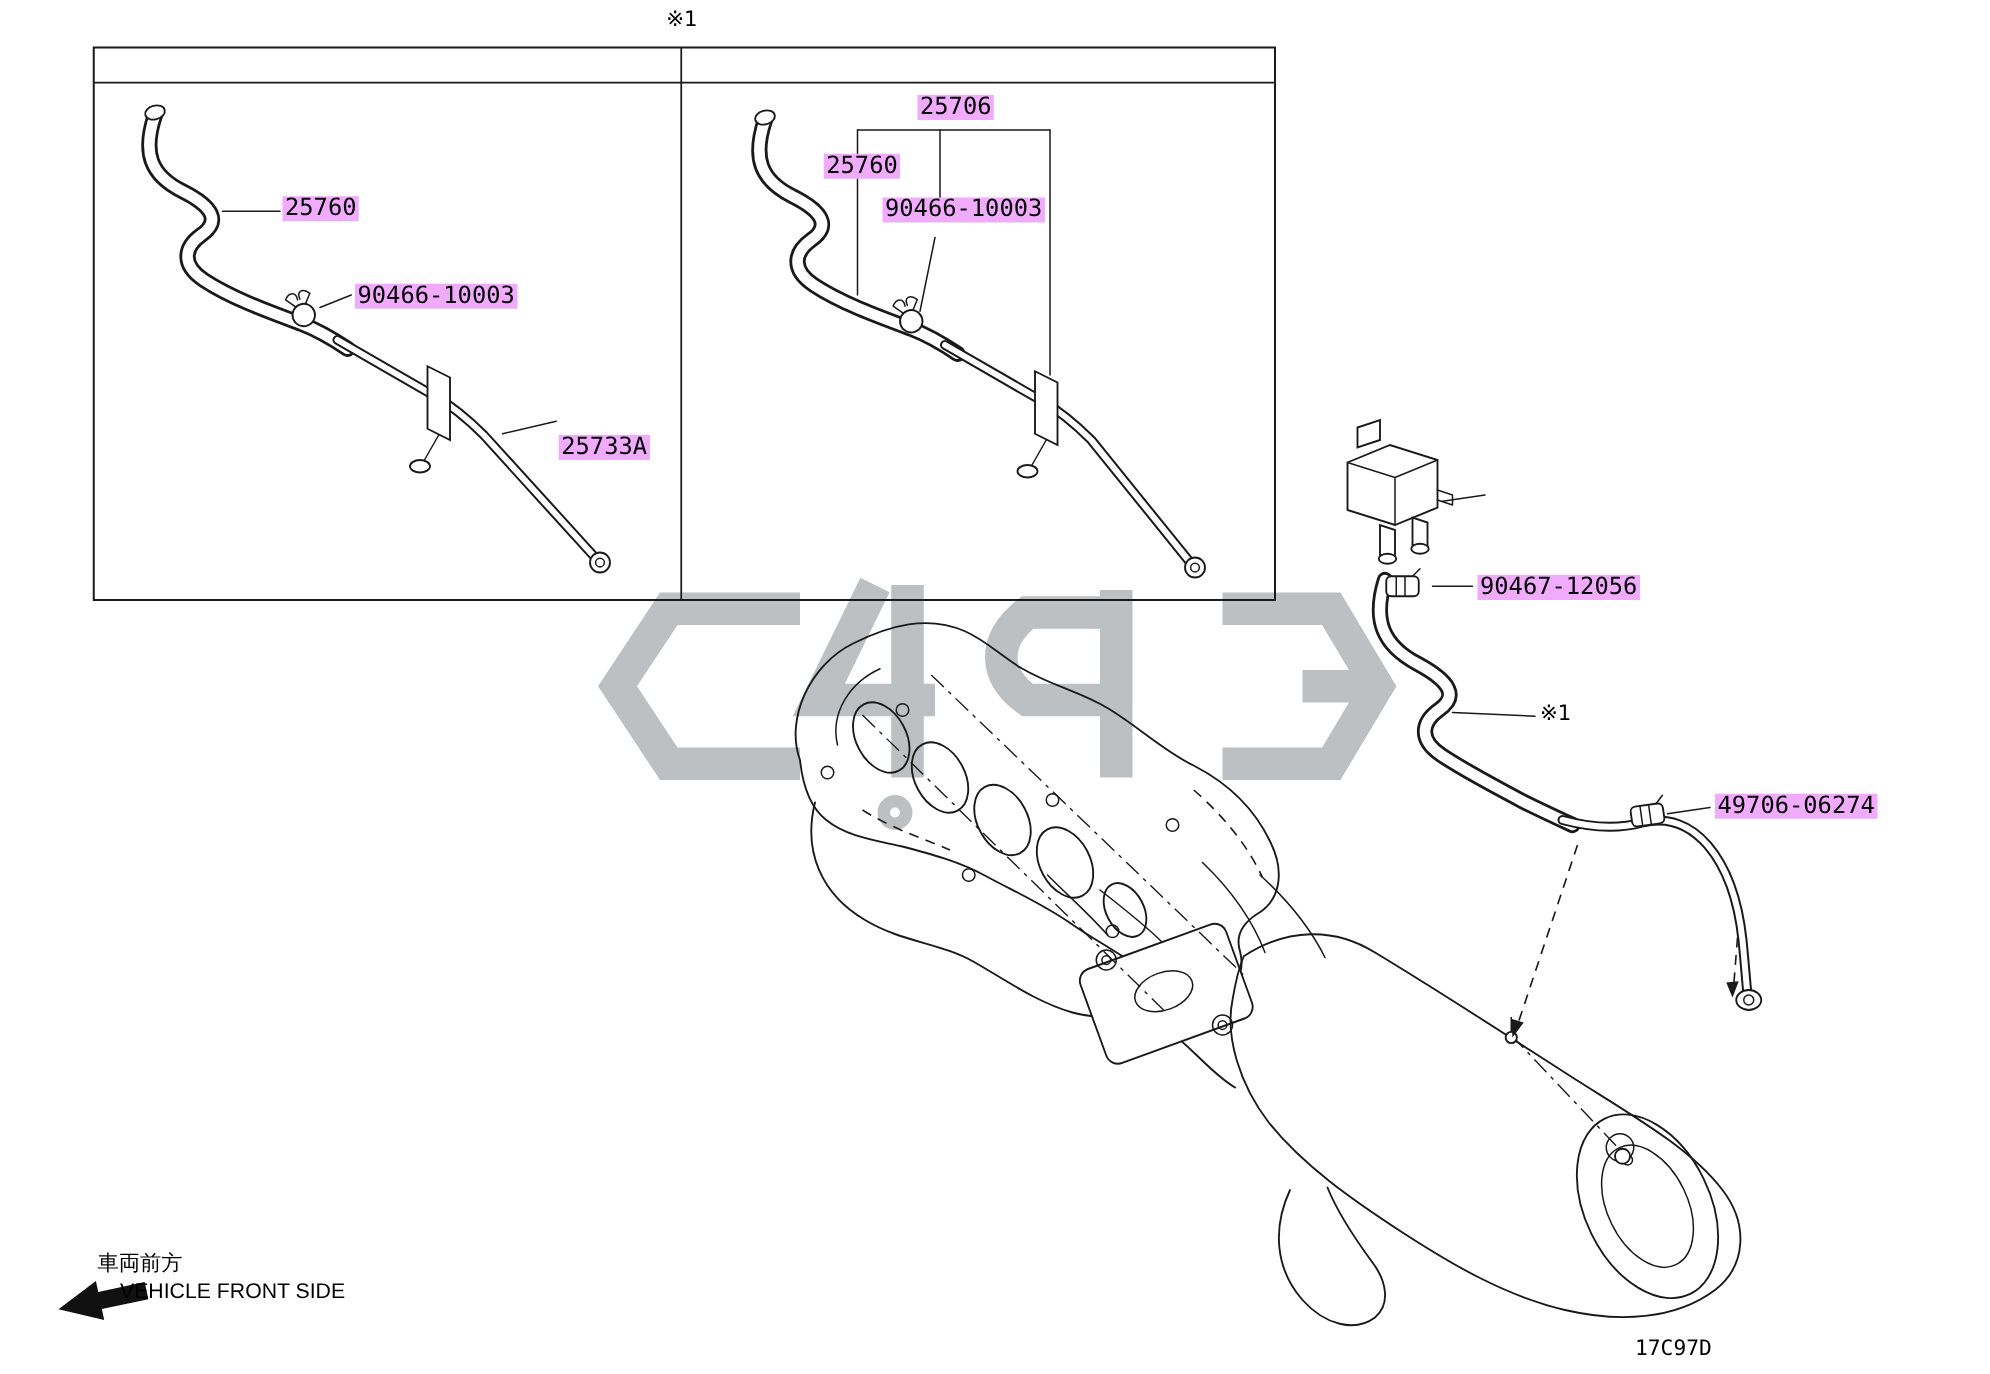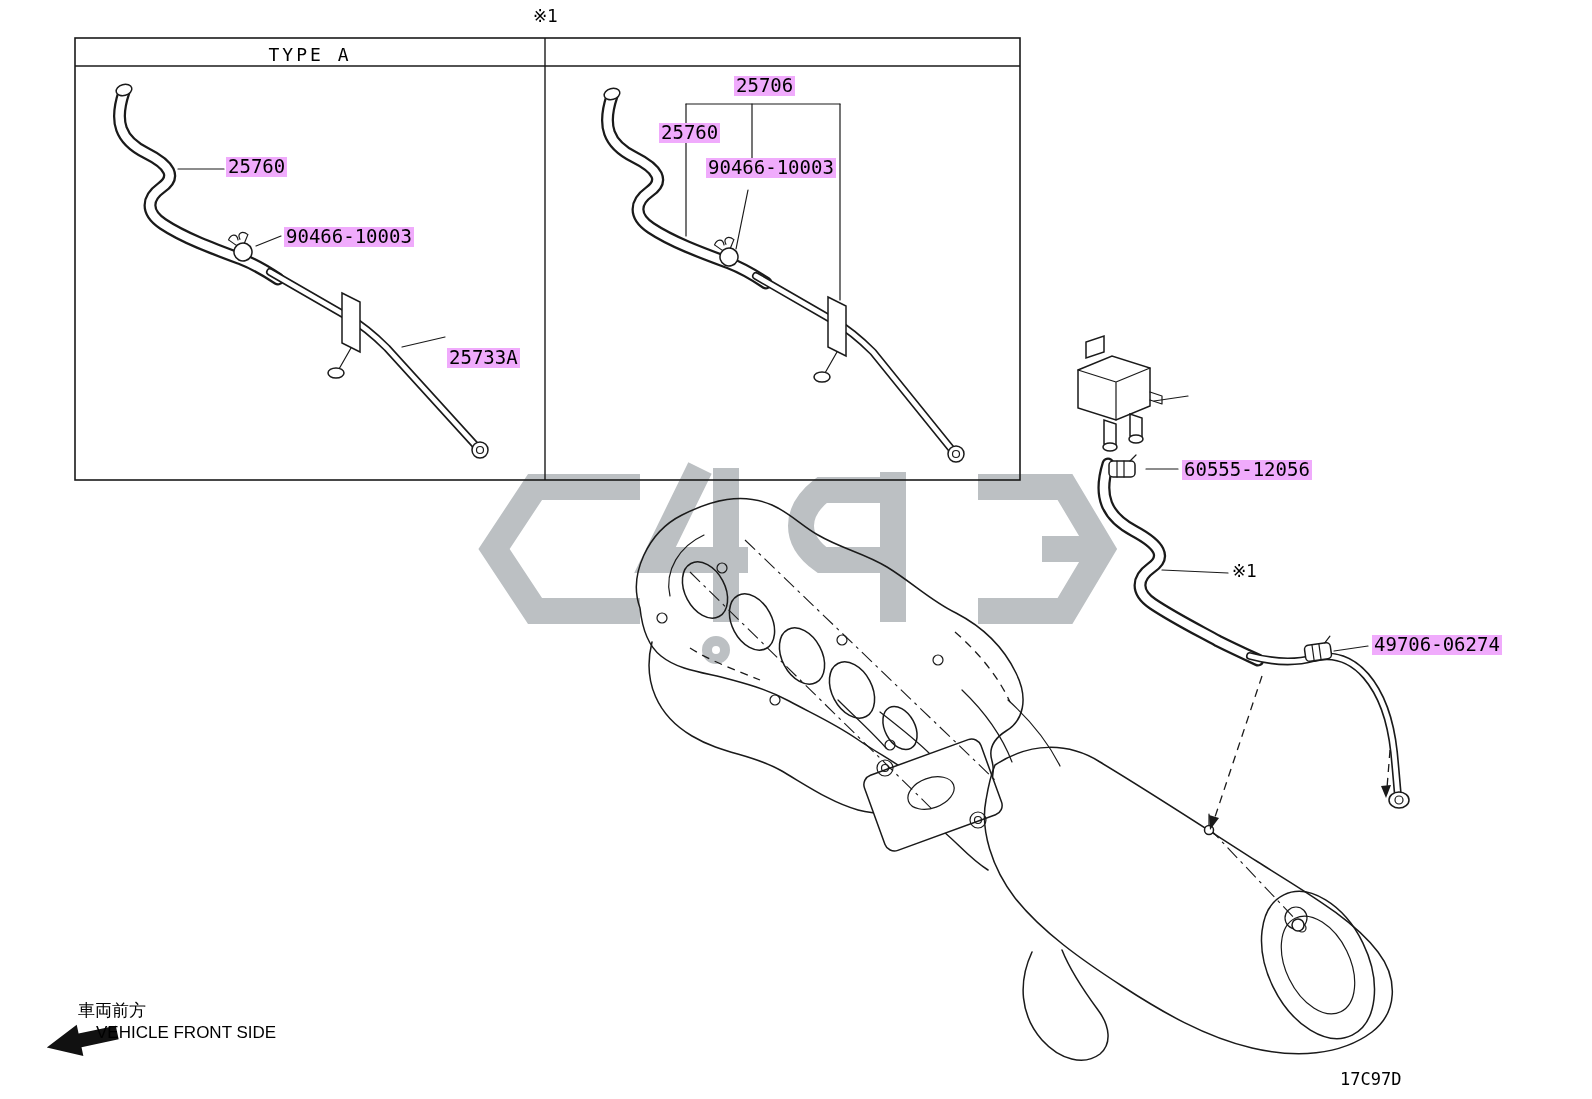--- a/index.html
+++ b/index.html
@@ -10,21 +10,21 @@
   .lbl { position:absolute; font-family:"DejaVu Sans Mono", monospace; font-size:19px;
          color:#000; background:#f0abfc; line-height:1.05; padding:0 2px; white-space:nowrap; }
   .hdr { position:absolute; font-family:"DejaVu Sans Mono", monospace; font-size:18px;
          letter-spacing:3px; color:#000; text-align:center; }
   .note { position:absolute; font-family:"DejaVu Sans", sans-serif; font-size:17px;
           color:#000; background:#fff; padding:0 2px; white-space:nowrap; }
   .refer { position:absolute; font-family:"DejaVu Sans Mono", monospace; font-size:18px;
            color:#000; line-height:22px; white-space:nowrap; }
   .footer-jp { position:absolute; font-family:"DejaVu Sans", sans-serif; font-size:17px; color:#000; }
   .footer-en { position:absolute; font-family:"Liberation Sans", sans-serif; font-size:17px; color:#000; }
-  .figcode { position:absolute; font-family:"DejaVu Sans Mono", monospace; font-size:17px; color:#000;margin-left:32px; }
+  .figcode { position:absolute; font-family:"DejaVu Sans Mono", monospace; font-size:17px; color:#000; }
 
   
   .ln   { fill:none; stroke:#1a1a1a; stroke-width:1.5; stroke-linecap:round; stroke-linejoin:round; }
   .thin { fill:none; stroke:#1a1a1a; stroke-width:1.2; stroke-linecap:round; stroke-linejoin:round; }
   .tube   { fill:none; stroke:#1a1a1a; stroke-width:13; stroke-linecap:round; stroke-linejoin:round; }
   .tube-i { fill:none; stroke:#ffffff; stroke-width:8.5; stroke-linecap:round; stroke-linejoin:round; }
   .pipe   { fill:none; stroke:#1a1a1a; stroke-width:8;  stroke-linecap:round; stroke-linejoin:round; }
   .pipe-i { fill:none; stroke:#ffffff; stroke-width:4.8; stroke-linecap:round; stroke-linejoin:round; }
   .wfill  { fill:#ffffff; stroke:#1a1a1a; stroke-width:1.5; }
   .dash   { fill:none; stroke:#1a1a1a; stroke-width:1.3; stroke-dasharray:8 6; }
@@ -212,32 +212,31 @@
       <path d="M 1386 798 L 1391 785 L 1381 786 Z" fill="#1a1a1a"></path>
     </g>
 
     <g transform="translate(82 1040) rotate(-12)">
       <path d="M 36 -7 L -2 -7 L -2 -16 L -36 0 L -2 16 L -2 7 L 36 7 Z" fill="#111"></path>
     </g>
   </svg>
 
   <div class="note" style="left:531px; top:6px;">※1</div>
 
-  <div class="hdr" style="left:75px; top:44px; width:470px;">TYPE A</div>
 
   <div class="lbl" style="left:226px; top:157px;">25760</div>
   <div class="lbl" style="left:284px; top:227px;">90466-10003</div>
   <div class="lbl" style="left:447px; top:327px;margin-top:21px;">25733A</div>
 
   <div class="lbl" style="left:734px; top:76px;">25706</div>
   <div class="lbl" style="left:659px; top:123px;">25760</div>
   <div class="lbl" style="left:706px; top:158px;">90466-10003</div>
 
 
-  <div class="lbl" style="left:1182px; top:460px;">60555-12056</div>
+  <div class="lbl" style="left:1182px; top:460px;">90467-12056</div>
   <div class="note" style="left:1230px; top:561px;">※1</div>
   <div class="lbl" style="left:1372px; top:635px;">49706-06274</div>
 
   <div class="footer-jp" style="left:78px; top:999px;text-align:center;">車両前方</div>
   <div class="footer-en" style="left:96px; top:1023px;">VEHICLE FRONT SIDE</div>
   <div class="figcode" style="left:1308px; top:1069px;">17C97D</div>
 
 </div>
 
 </body></html>

